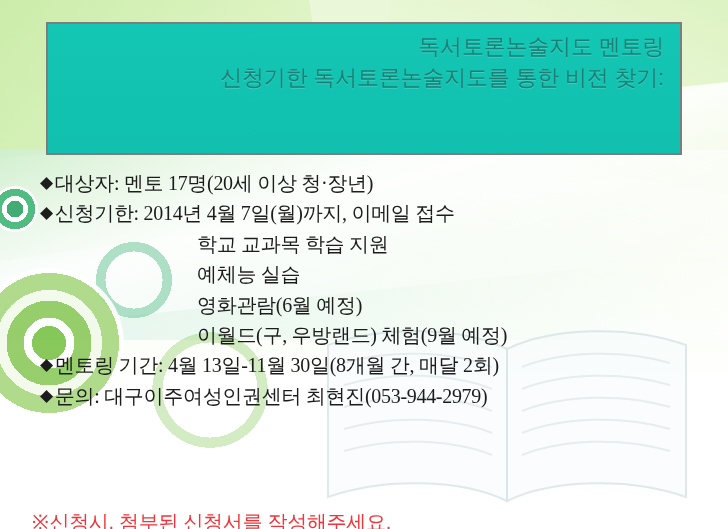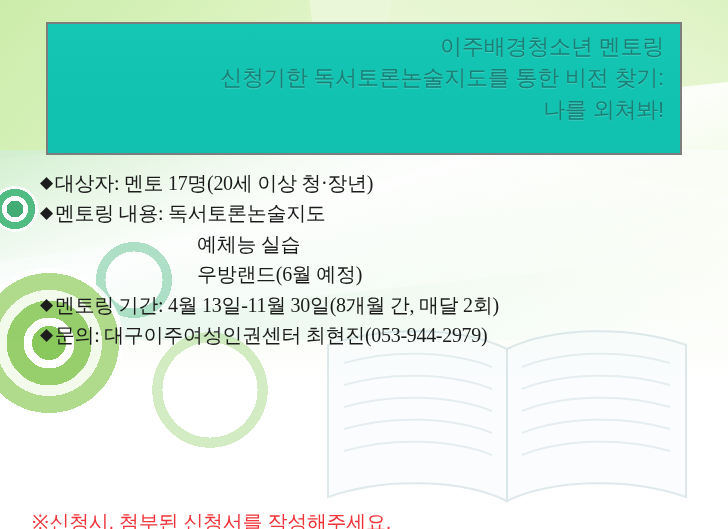--- a/index.html
+++ b/index.html
@@ -202,46 +202,51 @@
       <path d="M52 136 C100 122 160 124 200 140" opacity=".7"></path>
       <path d="M230 52 C270 36 330 34 378 48" opacity=".7"></path>
       <path d="M230 74 C270 58 330 56 378 70" opacity=".7"></path>
       <path d="M230 96 C270 80 330 78 378 92" opacity=".7"></path>
       <path d="M230 118 C270 102 330 100 378 114" opacity=".7"></path>
       <path d="M230 140 C270 124 330 122 378 136" opacity=".7"></path>
     </g>
   </svg>
 
   <div class="title-box">
-    <div class="title-line">이주배경청소년 멘토링</div>
+    <div class="title-line">독서토론논술지도 멘토링</div>
     <div class="title-line">신청기한 독서토론논술지도를 통한 비전 찾기:</div>
-    <div class="title-line">나를 외쳐봐!</div>
   </div>
 
   <div class="body-text">
 
     <span class="line ind-0">
       <span class="diamond">◆</span><span>대상자: 멘토 17명(20세 이상 청·장년)</span>
     </span>
 
 
-
-    <span class="line ind-0">
-      <span class="diamond">◆</span><span>멘토링 내용: 독서토론논술지도</span>
-    </span>
-
+    <span class="line ind-0">
+      <span class="diamond">◆</span><span>신청기한: 2014년 4월 7일(월)까지, 이메일 접수</span>
+    </span>
+
+
+    <span class="line ind-2">
+      <span>학교 교과목 학습 지원</span>
+    </span>
 
     <span class="line ind-2">
       <span>예체능 실습</span>
     </span>
 
     <span class="line ind-2">
-      <span>우방랜드(6월 예정)</span>
-    </span>
-
+      <span>영화관람(6월 예정)</span>
+    </span>
+
+    <span class="line ind-2">
+      <span>이월드(구, 우방랜드) 체험(9월 예정)</span>
+    </span>
 
     <span class="line ind-0">
       <span class="diamond">◆</span><span>멘토링 기간: 4월 13일-11월 30일(8개월 간, 매달 2회)</span>
     </span>
 
     <span class="line ind-0">
       <span class="diamond">◆</span><span>문의: 대구이주여성인권센터 최현진(053-944-2979)</span>
     </span>
 
   </div>

